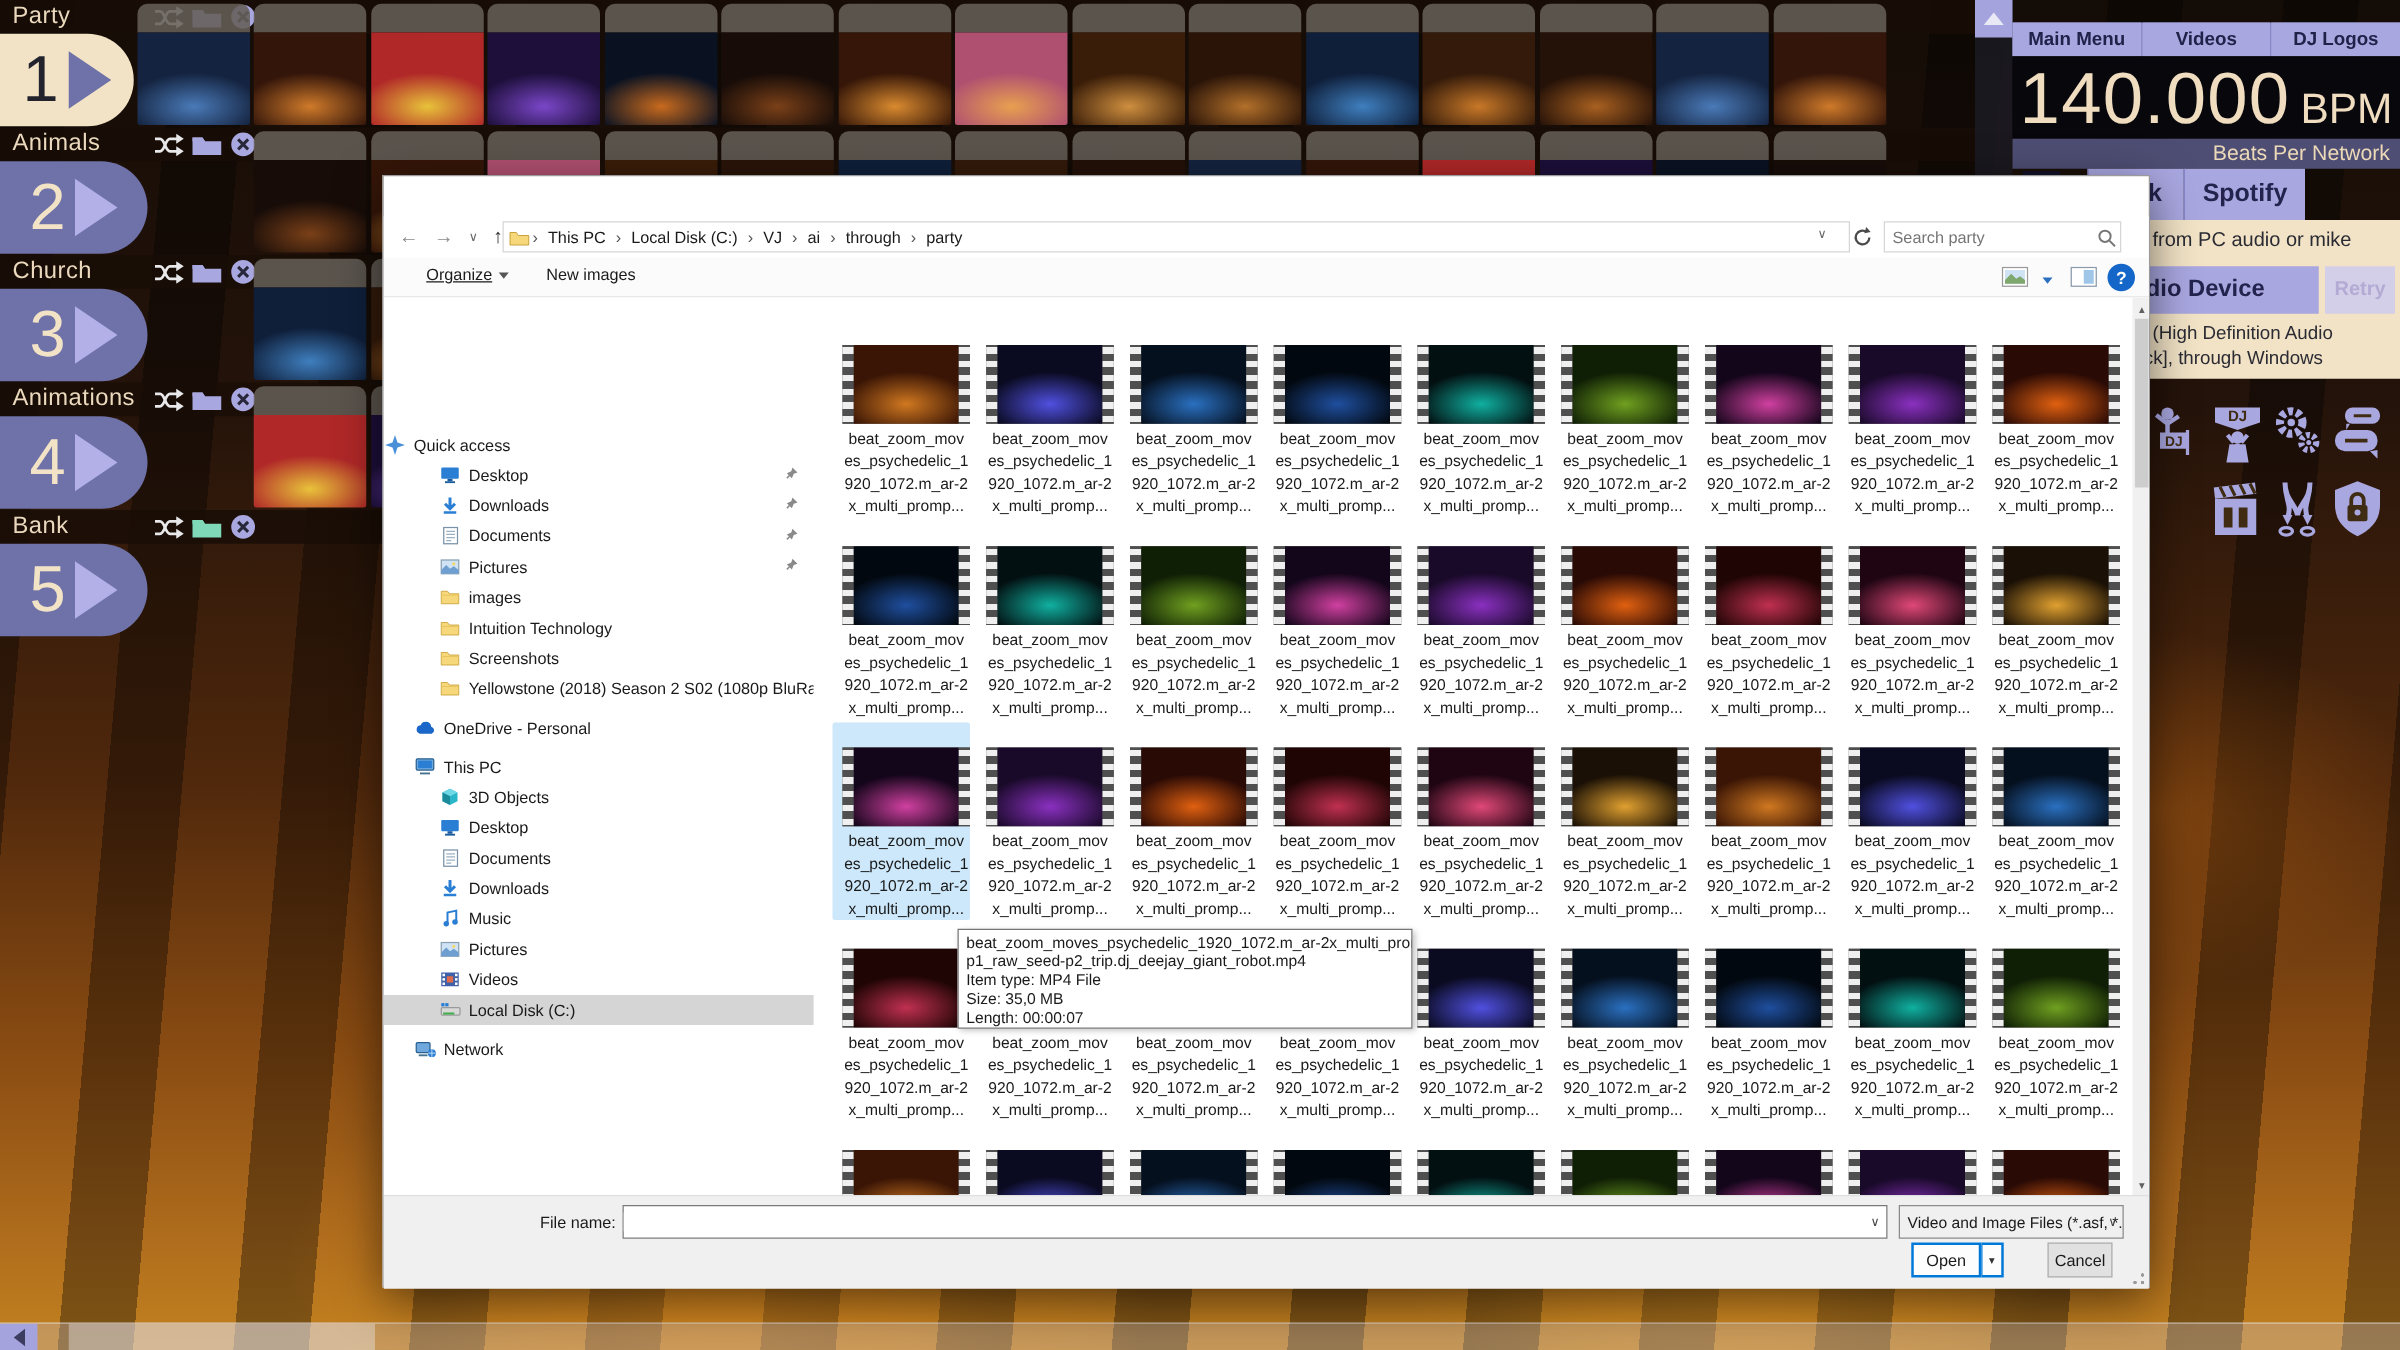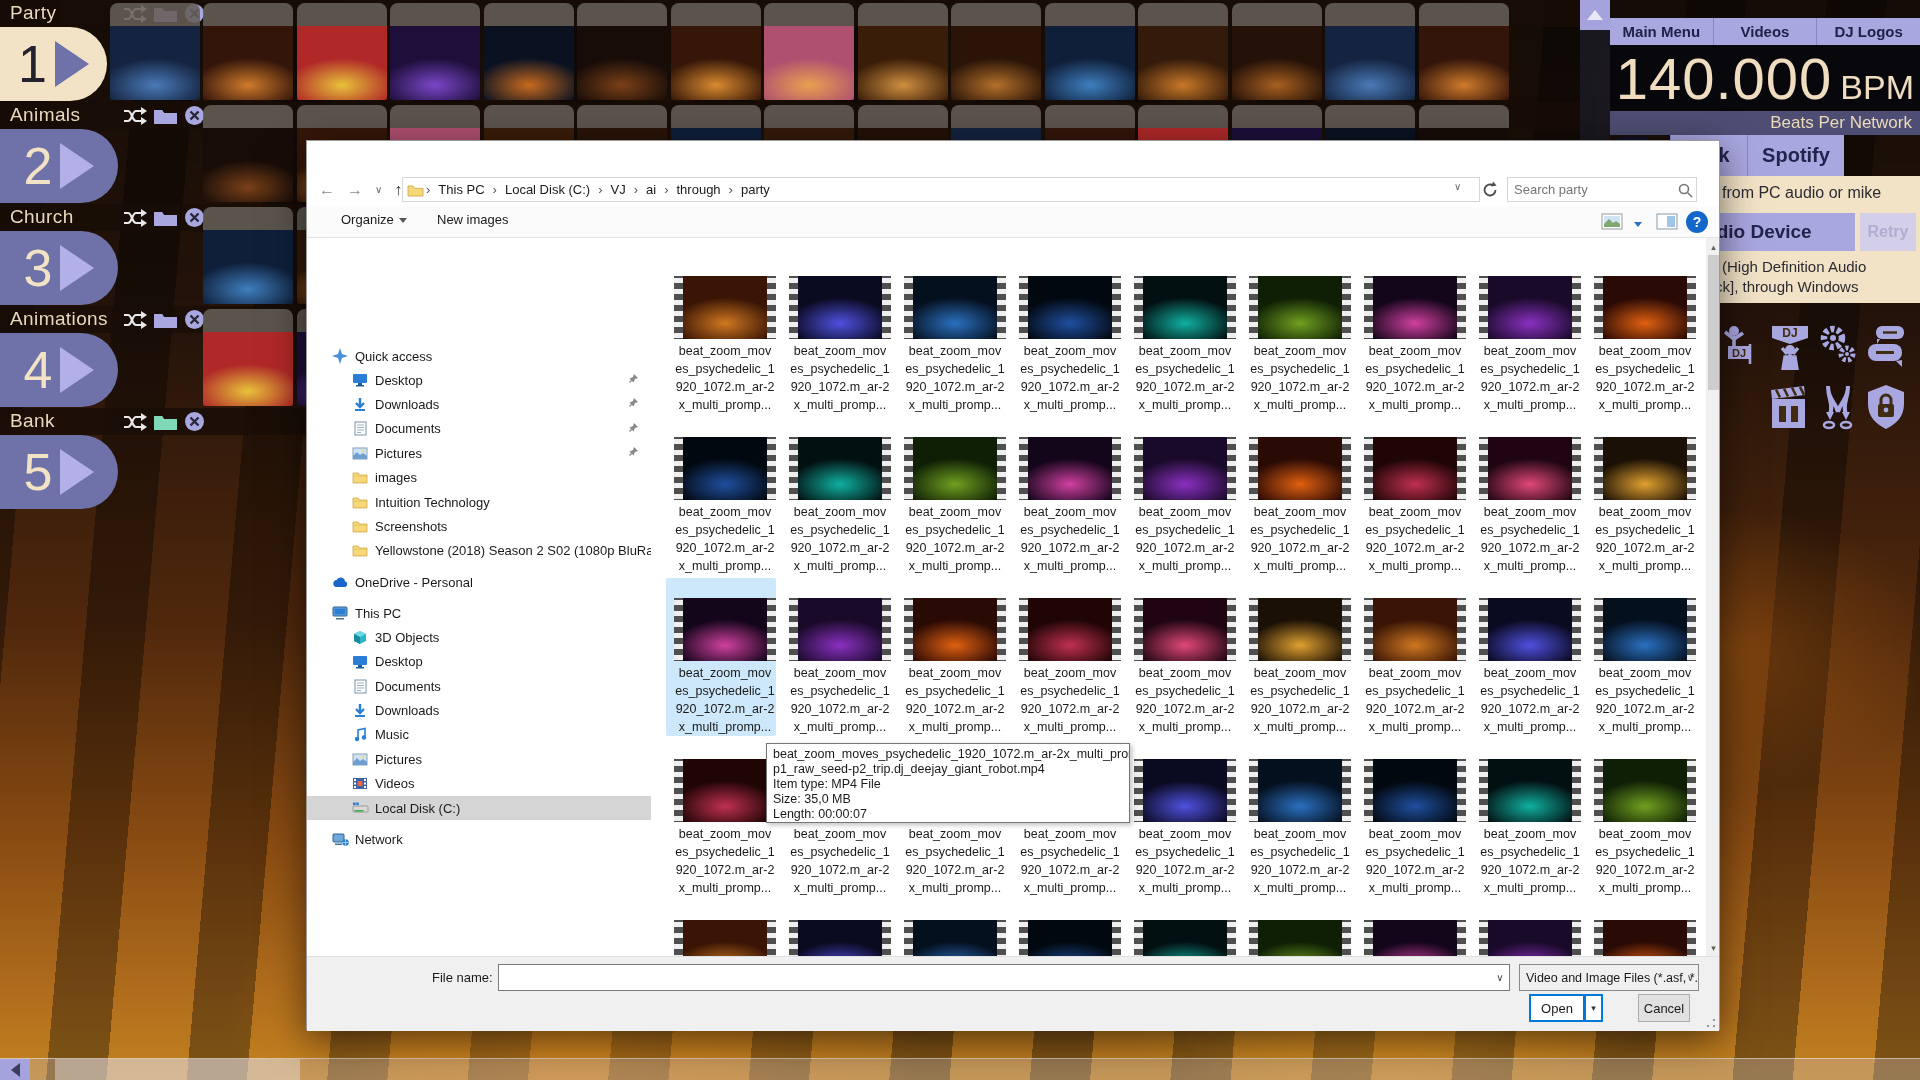--- a/index.html
+++ b/index.html
@@ -605,37 +605,37 @@
         </svg>
       <div id="search-box">
         <input placeholder="Search party" style="">
         <svg width="20" height="18">
             <circle cx="8" cy="8" r="4.5" fill="none" stroke="#777" stroke-width="1.6"></circle>
             <line x1="11.5" y1="11.5" x2="16" y2="16" stroke="#777" stroke-width="1.6"></line>
           </svg>
       </div>
     </div>
     <div id="dlg-toolbar">
-      <span class="tb-item" style="left:34px;"><span>Organize</span><span class="caret-down"></span></span>
+      <span class="tb-item" style="left:34px;text-decoration:underline;"><span>Organize</span><span class="caret-down"></span></span>
       <span class="tb-item" style="left:130px;">New images</span>
       <svg class="tb-item" style="left:1294px; top:7px;" width="22" height="18">
           <rect x="1" y="1" width="20" height="15" fill="#fff" stroke="#9a9a9a"></rect>
           <rect x="3" y="3" width="16" height="11" fill="#cfe3f5"></rect>
           <path d="M3 11 l5-5 4 4 3-2 4 3 v3 H3Z" fill="#7fa86f"></path>
         </svg>
       <span class="tb-item" style="left:1322px; top:10px;"><span class="caret-down" style="border-top-color:#2a6fc0;"></span></span>
       <svg class="tb-item" style="left:1349px; top:7px;" width="22" height="18">
           <rect x="1" y="1" width="20" height="15" fill="#fff" stroke="#8a9aaa"></rect>
           <rect x="11" y="3" width="8" height="11" fill="#9fc6e8"></rect>
         </svg>
       <div id="help-btn">?</div>
     </div>
     <div id="dlg-body">
       <div id="sidebar">
-          <div class="sb-item" style="top: 106px; padding-left: 24px;">
+          <div class="sb-item" style="top: 106px; ">
             <span class="sb-icon">
               <svg width="16" height="16" viewBox="0 0 16 16">
                 <path d="M8 0 L10 6 L16 8 L10 10 L8 16 L6 10 L0 8 L6 6 Z" fill="#4a90d9"></path>
               </svg>
             </span>
             <span class="sb-label">Quick access</span>
           </div>
           <div class="sb-item" style="top: 130px; padding-left: 44px;">
             <span class="sb-icon">
               <svg width="16" height="14" viewBox="0 0 16 14">

